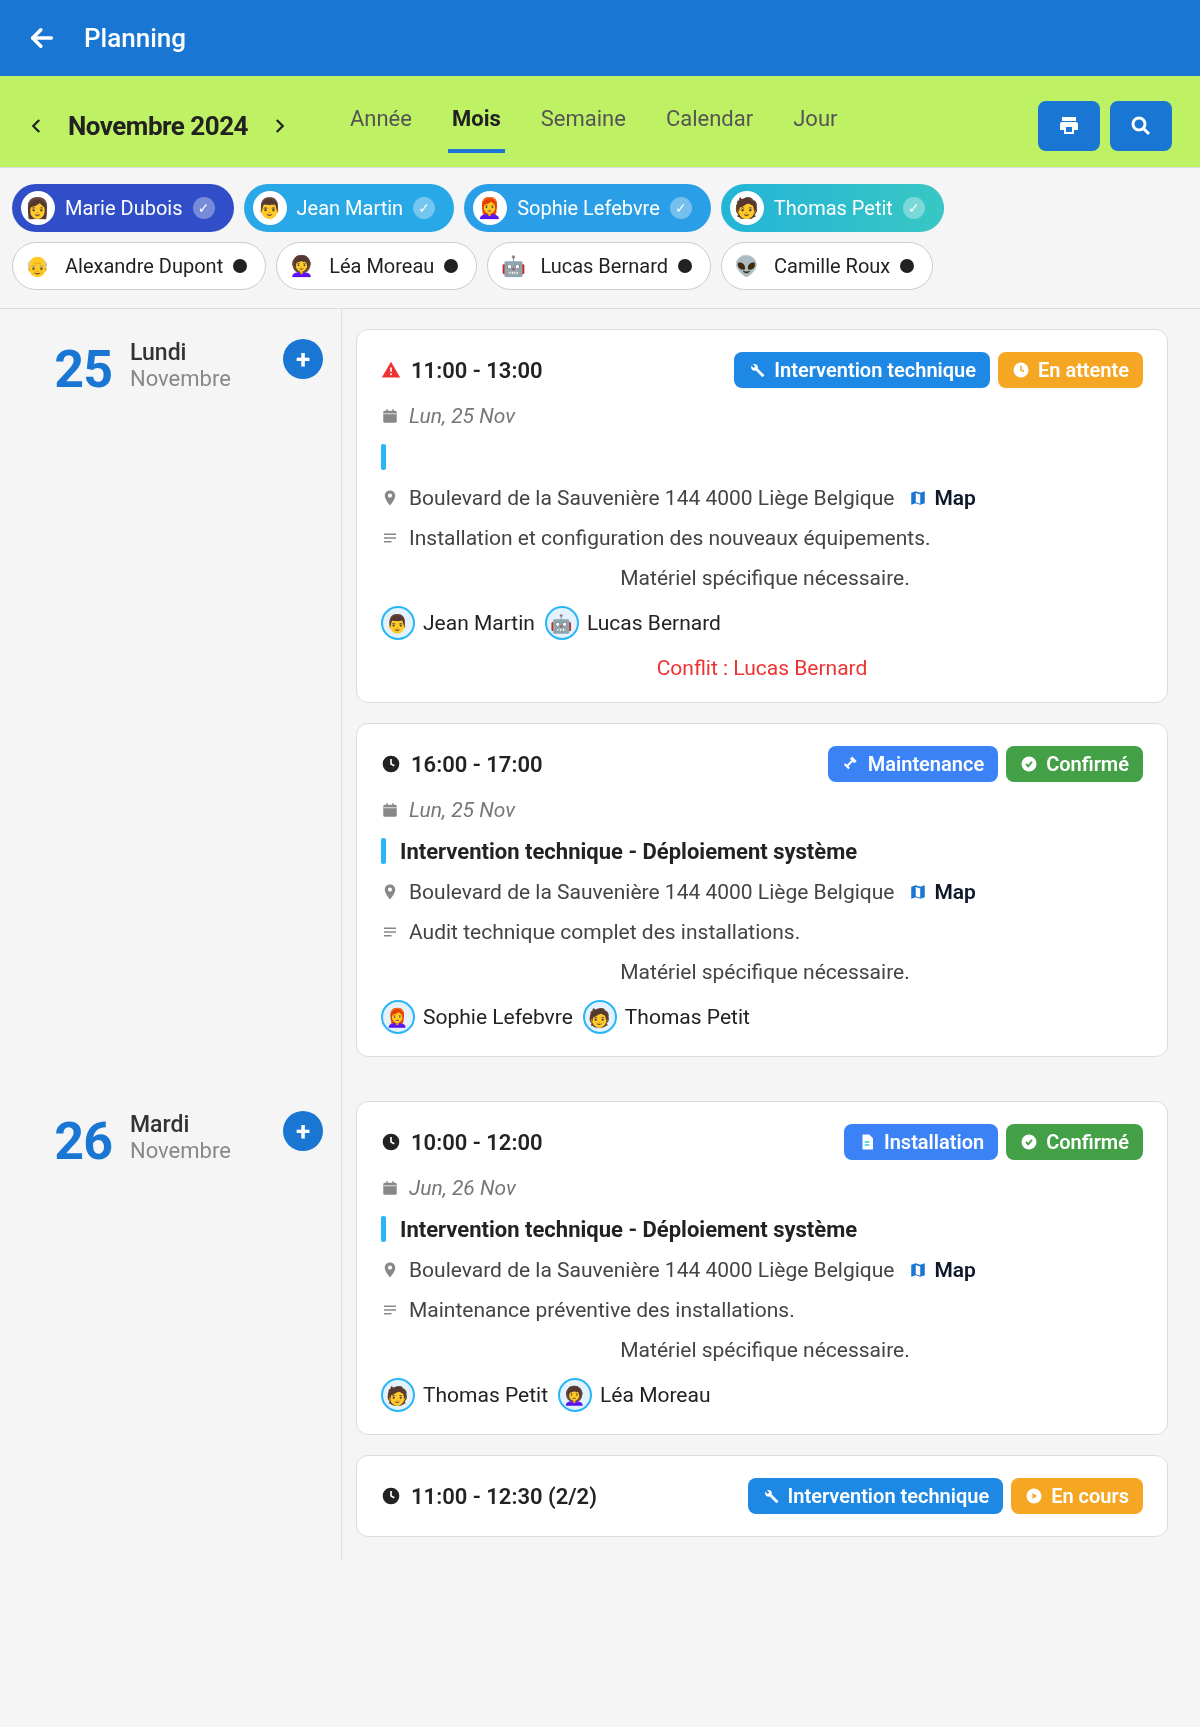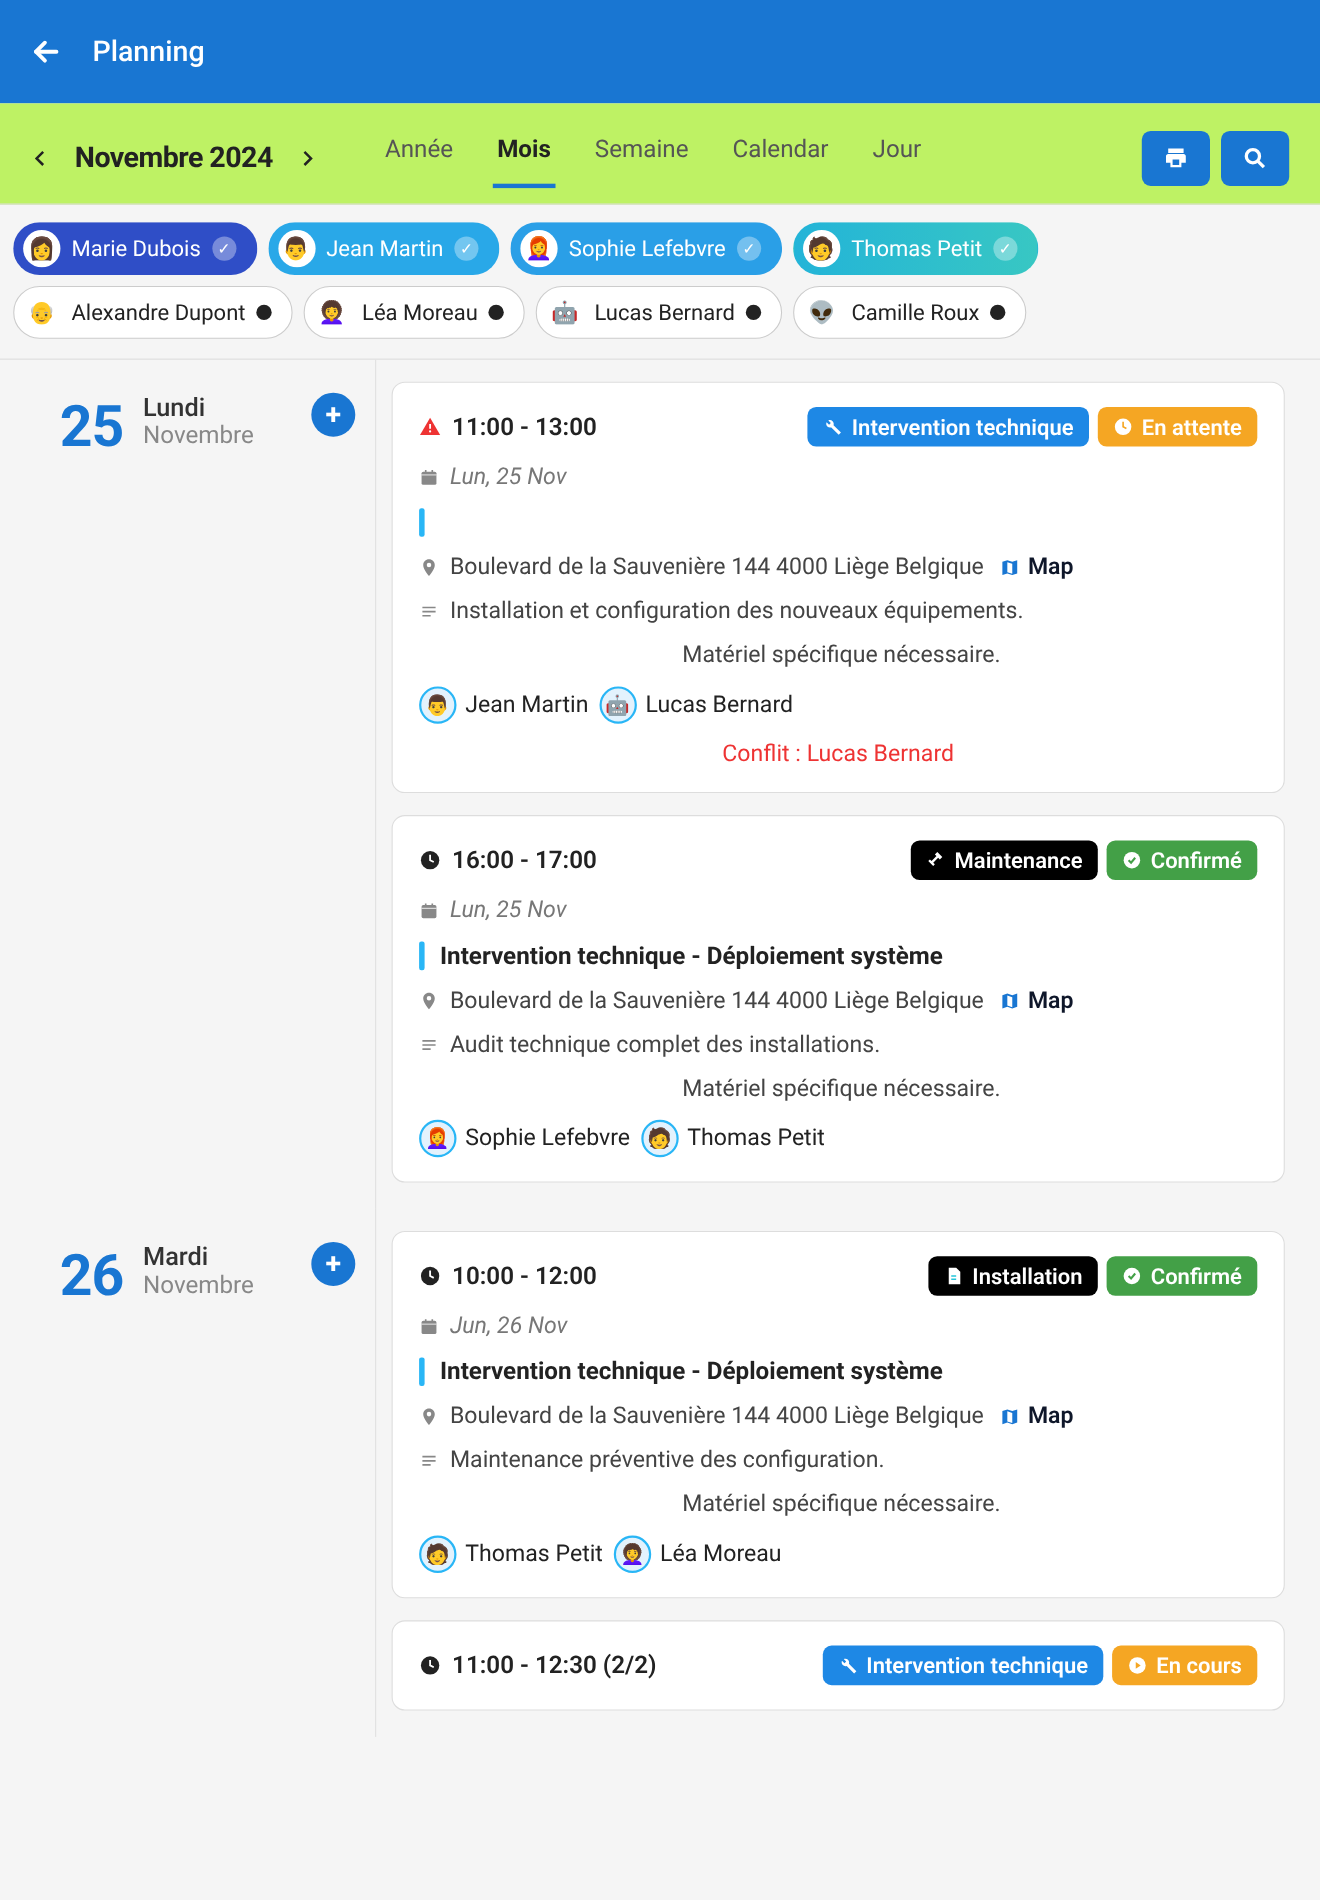--- a/index.html
+++ b/index.html
@@ -1,17 +1,17 @@
 <!DOCTYPE html>
 <html><head>
 <meta charset="utf-8">
 <style>
 * { box-sizing: border-box; margin: 0; padding: 0; }
 body { font-family: -apple-system, BlinkMacSystemFont, "Segoe UI", Roboto, sans-serif; background: #f5f5f5; width: 1200px; color: #222; }
-.app-header { background: #1976d2; color: #fff; display: flex; align-items: center; padding: 20px 28px; gap: 28px; height: 94px; }
+.app-header { background: #1976d2; color: #fff; display: flex; align-items: center; padding: 20px 28px; gap: 28px; height: 76px; }
 .app-header .back-arrow { font-size: 30px; font-weight: bold; cursor: pointer; }
 .app-header .title { font-size: 26px; font-weight: 500; }
 .subheader { background: #bef264; border-bottom: 1px solid #ddd; }
 .month-nav { display: flex; align-items: center; padding: 22px 28px 14px; gap: 22px; }
 .chev { font-size: 26px; font-weight: bold; cursor: pointer; color: #222; }
 .month-label { font-size: 26px; font-weight: 700; letter-spacing: -0.5px; }
 .view-tabs { display: flex; gap: 32px; margin-left: 36px; }
 .view-tab { font-size: 22px; color: #555; padding: 8px 4px 18px; cursor: pointer; }
 .view-tab.active { font-weight: 700; color: #222; border-bottom: 4px solid #1976d2; }
 .header-actions { margin-left: auto; display: flex; gap: 10px; }
@@ -37,21 +37,21 @@
 .day-right { flex: 1; padding: 20px 32px 24px 14px; display: flex; flex-direction: column; gap: 20px; text-align: center; }
 .card { background: #fff; border: 1px solid #ddd; border-radius: 12px; padding: 22px 24px; display: flex; flex-direction: column; gap: 16px; }
 .card-header { display: flex; align-items: center; gap: 10px; }
 .time-wrap { display: flex; align-items: center; gap: 10px; font-size: 22px; font-weight: 600; color: #222; }
 .time-icon { font-size: 20px; }
 .time-icon.alert { color: #e33; }
 .badges { margin-left: auto; display: flex; gap: 8px; }
 .badge { display: flex; align-items: center; gap: 8px; color: #fff; border-radius: 8px; padding: 6px 14px; font-size: 20px; font-weight: 600; }
 .badge .b-icon { font-size: 18px; }
 .badge.blue { background: #1e88e5; }
-.badge.cyan { background: #000000; }
+.badge.cyan { background: #3b82f6; }
 .badge.amber { background: #f5a623; }
 .badge.green { background: #43a047; }
 .card-date { display: flex; align-items: center; gap: 10px; color: #777; font-style: italic; font-size: 21px; }
 .card-title-wrap { display: flex; align-items: center; gap: 14px; }
 .card-title-bar { width: 5px; height: 26px; background: #29b6f6; border-radius: 2px; }
 .card-title { font-size: 22px; font-weight: 700; }
 .card-line { display: flex; align-items: center; gap: 10px; font-size: 21px; color: #444; }
 .card-line .pin { color: #888; font-size: 20px; }
 .map-link { color: #0f172a; font-weight: 600; display: flex; align-items: center; gap: 6px; cursor: pointer; margin-left: 4px; }
 .note { font-size: 21px; color: #444; padding-left: 6px; }
@@ -394,21 +394,21 @@
               </svg>
               <span>Map</span>
             </span>
           </div>
           <div class="card-line">
             <span>
               <svg width="18" height="18" viewBox="0 0 24 24" fill="#888">
                 <path d="M4 6h16v2H4zm0 5h16v2H4zm0 5h10v2H4z"></path>
               </svg>
             </span>
-            <span>Maintenance préventive des configuration.</span>
+            <span>Maintenance préventive des installations.</span>
           </div>
           <div class="note">Matériel spécifique nécessaire.</div>
           <div class="assignees">
             <span class="assignee">
               <span class="av">🧑</span>
               <span>Thomas Petit</span>
             </span>
             <span class="assignee">
               <span class="av">👩‍🦱</span>
               <span>Léa Moreau</span>

